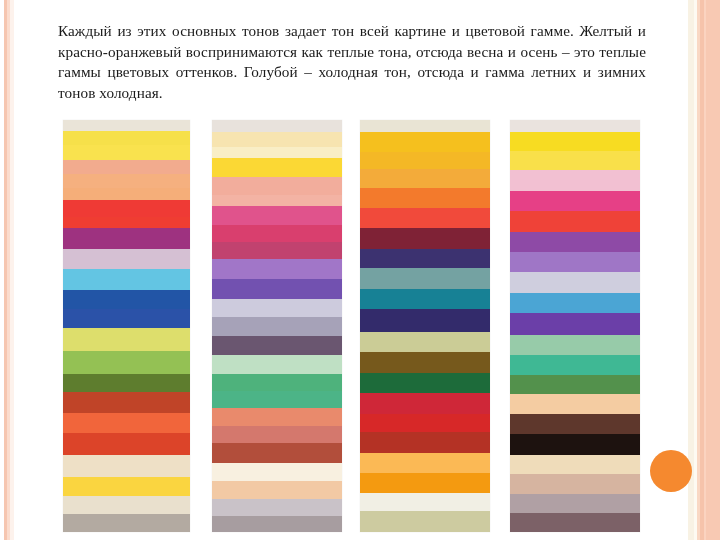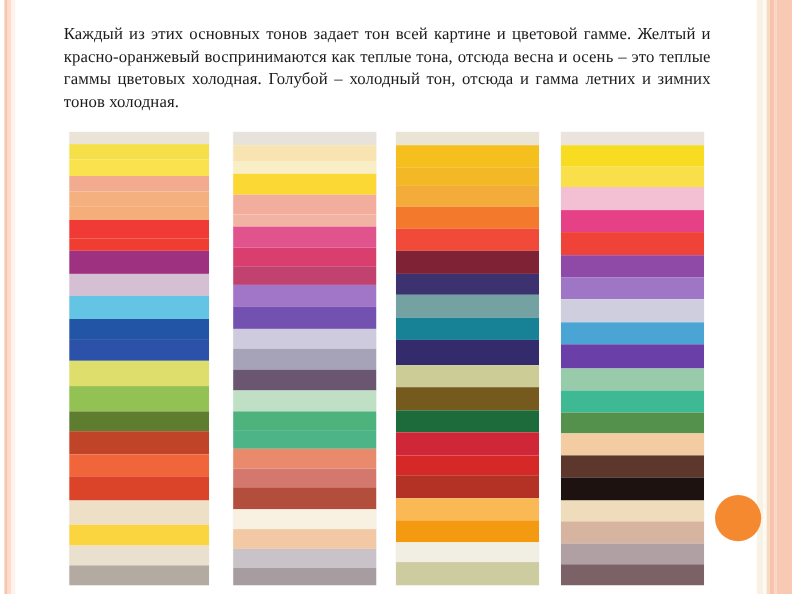--- a/index.html
+++ b/index.html
@@ -97,21 +97,21 @@
   <div class="edge-stripes" id="right-border">
       <div class="stripe" style="width: 8px; background: rgb(255, 255, 255);"></div>
       <div class="stripe" style="width: 6px; background: rgb(248, 242, 228);"></div>
       <div class="stripe" style="width: 3px; background: rgb(253, 250, 242);"></div>
       <div class="stripe" style="width: 3px; background: rgb(249, 216, 196);"></div>
       <div class="stripe" style="width: 4px; background: rgb(246, 195, 171);"></div>
       <div class="stripe" style="width: 2px; background: rgb(251, 211, 192);"></div>
       <div class="stripe" style="width: 14px; background: rgb(248, 201, 179);"></div>
     </div>
 
-  <p id="body-text">Каждый из этих основных тонов задает тон всей картине и цветовой гамме. Желтый и красно-оранжевый воспринимаются как теплые тона, отсюда весна и осень – это теплые гаммы цветовых холодная. Голубой – холодный тон, отсюда и гамма летних и зимних тонов холодная.</p>
+  <p id="body-text">Каждый из этих основных тонов задает тон всей картине и цветовой гамме. Желтый и красно-оранжевый воспринимаются как теплые тона, отсюда весна и осень – это теплые гаммы цветовых оттенков. Голубой – холодная тон, отсюда и гамма летних и зимних тонов холодная.</p>
 
   <div id="palettes">
       <div class="palette" style="left: 63px; width: 127px;">
         <div class="band" style="height: 10.5416px; background: rgb(234, 228, 216);"></div>
         <div class="band" style="height: 14.9339px; background: rgb(246, 224, 74);"></div>
         <div class="band" style="height: 14.9339px; background: rgb(249, 226, 78);"></div>
         <div class="band" style="height: 13.177px; background: rgb(242, 171, 142);"></div>
         <div class="band" style="height: 14.9339px; background: rgb(245, 176, 127);"></div>
         <div class="band" style="height: 11.42px; background: rgb(245, 174, 121);"></div>
         <div class="band" style="height: 16.6908px; background: rgb(239, 58, 53);"></div>

